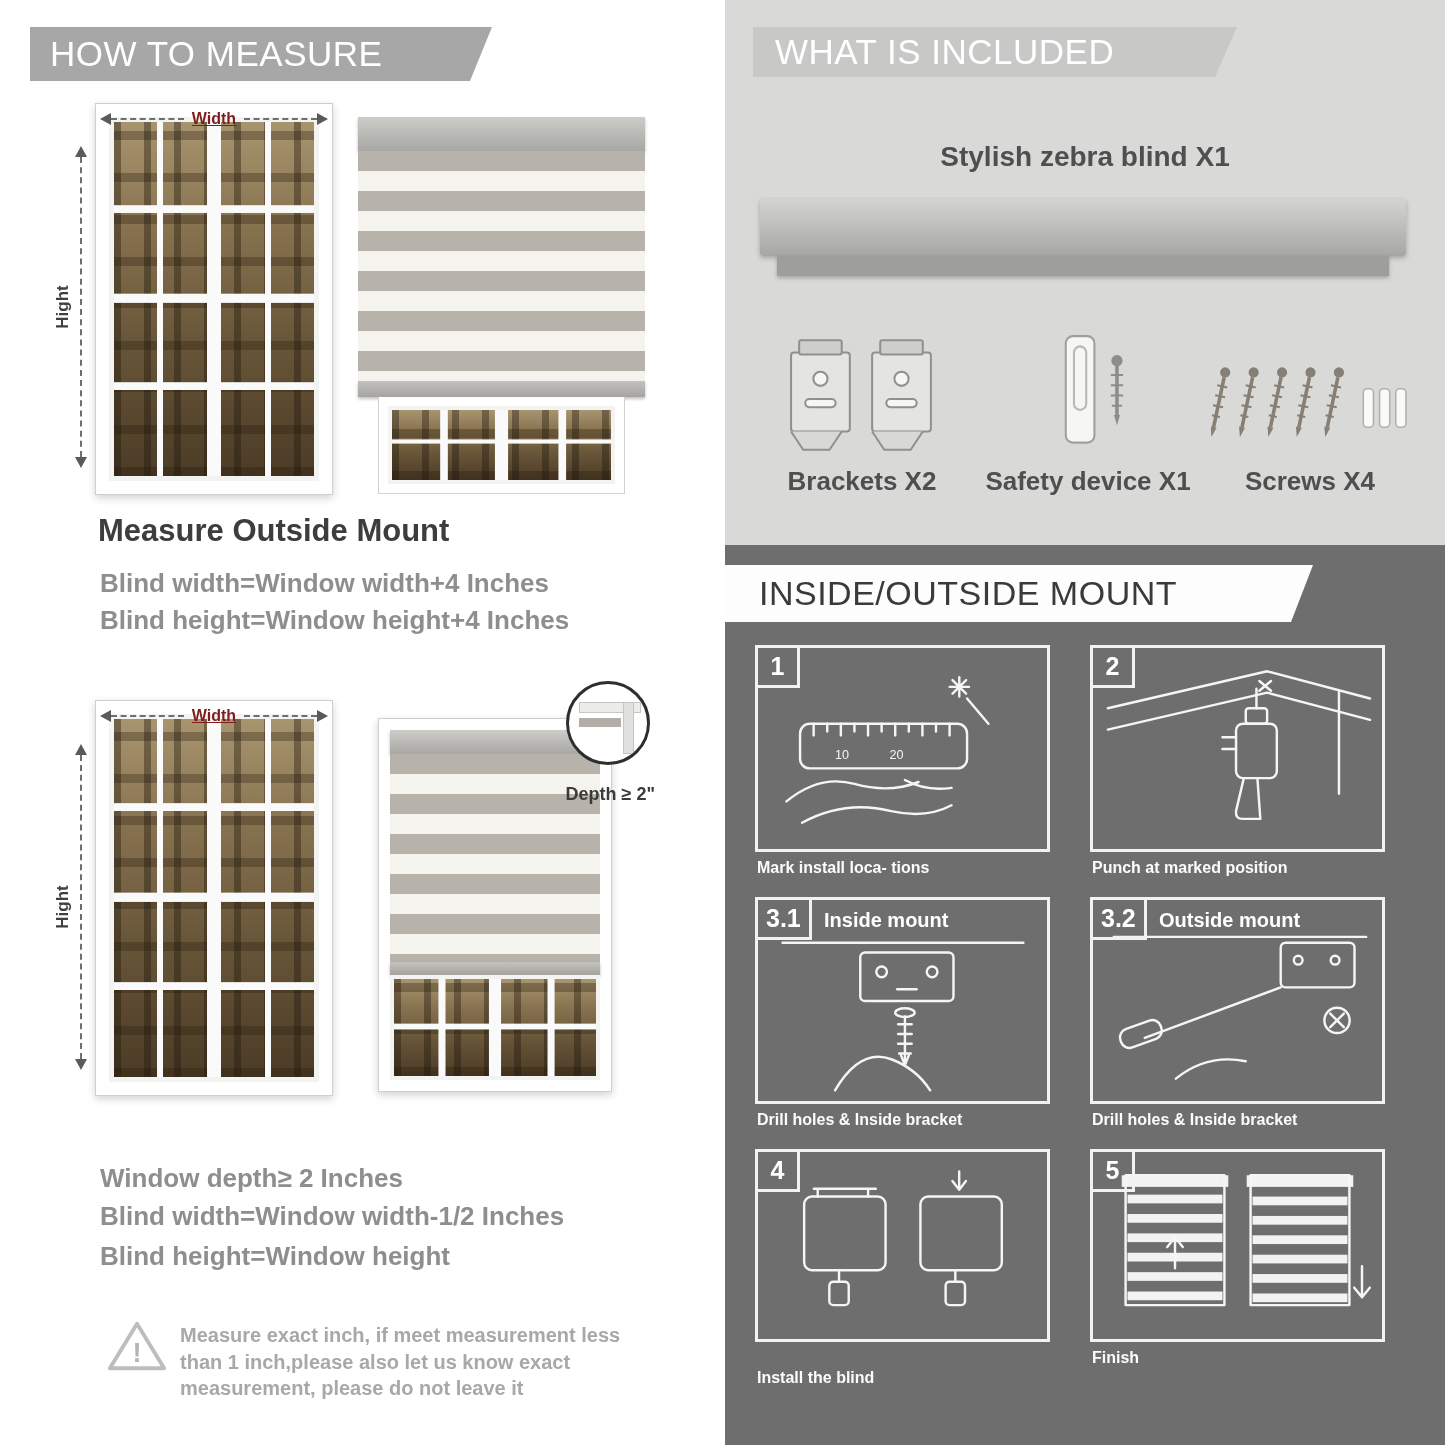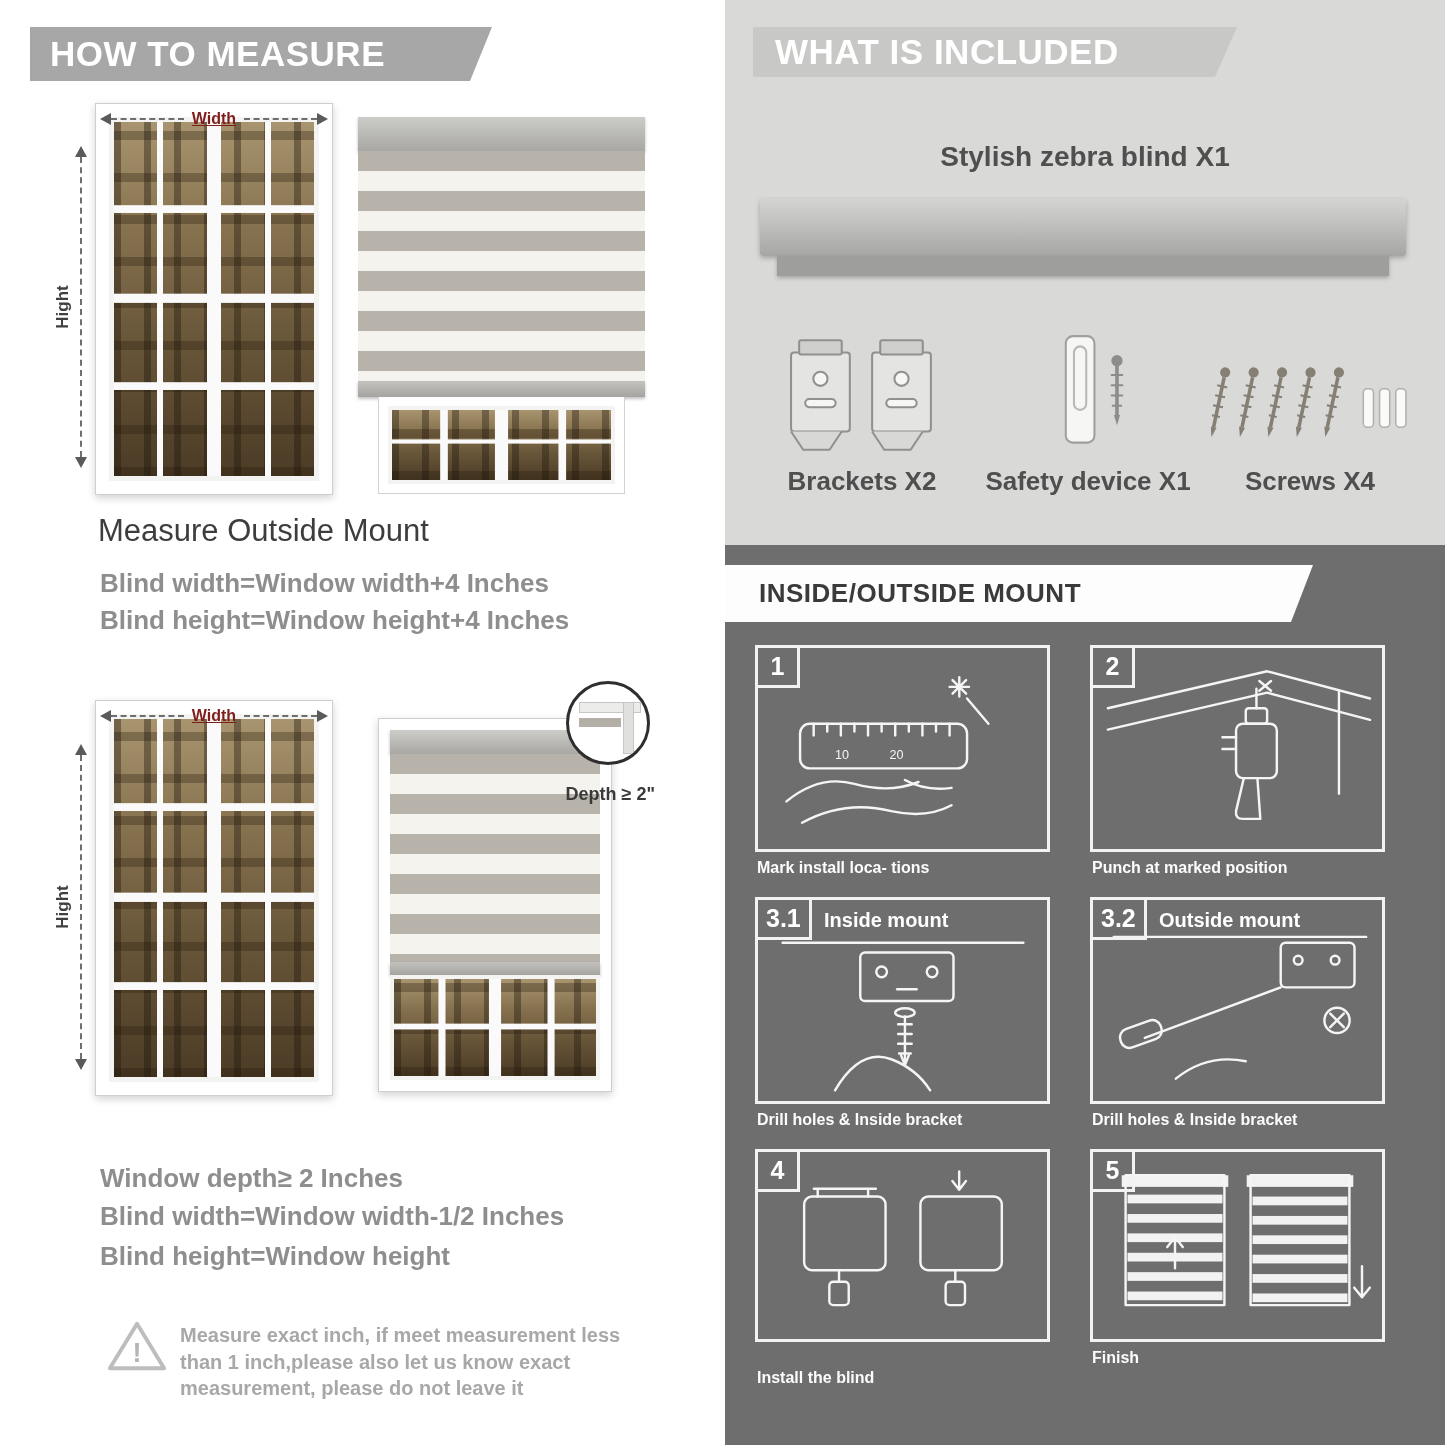--- a/index.html
+++ b/index.html
@@ -4,25 +4,25 @@
 <style>
   * { margin:0; padding:0; box-sizing:border-box; }
   html,body { width:1445px; height:1445px; }
   body { position:relative; background:#fff; font-family:"Liberation Sans", sans-serif; overflow:hidden; }
   section { position:absolute; }
   .left  { left:0; top:0; width:725px; height:1445px; background:#fff; }
   .inc   { left:725px; top:0; width:720px; height:545px; background:#d9d9d8; }
   .mnt   { left:725px; top:545px; width:720px; height:900px; background:#6e6e6e; }
 
   
-  .bar { position:absolute; display:flex; align-items:center; font-weight:bold; letter-spacing:.5px;
+  .bar { position:absolute; display:flex; align-items:center; font-weight:normal; letter-spacing:.5px;
          clip-path:polygon(0 0,100% 0,calc(100% - 22px) 100%,0 100%); white-space:nowrap; }
   .bar-gray  { left:30px; top:27px; width:462px; height:54px; background:#a7a7a7; color:#fff; font-size:35px; padding-left:20px; }
   .bar-light { left:28px; top:27px; width:484px; height:50px; background:#c8c8c7; color:#fff; font-size:35px; padding-left:22px; }
-  .bar-white { left:0; top:20px; width:588px; height:57px; background:#fdfdfd; color:#3a3a3a; font-size:26px; padding-left:34px; }
+  .bar-white { left:0; top:20px; width:588px; height:57px; background:#fdfdfd; color:#3a3a3a; font-size:34px; padding-left:34px; }
 
   
   .winframe { position:absolute; background:#fff; border:1px solid #cfcfcf; box-shadow:0 3px 8px rgba(0,0,0,.18); padding:13px; }
   .win1 { left:95px; top:103px; width:238px; height:392px; }
   .win2 { left:95px; top:700px; width:238px; height:396px; }
   .glass { position:relative; width:100%; height:100%; border:5px solid #f3f3f2; overflow:hidden; }
   .photo {
     background:
       repeating-linear-gradient(90deg, rgba(28,20,10,.38) 0 7px, rgba(0,0,0,0) 7px 30px),
       repeating-linear-gradient(0deg, rgba(40,28,14,.32) 0 9px, rgba(0,0,0,0) 9px 42px),
@@ -66,21 +66,21 @@
 
   
   .depth-circle { position:absolute; left:566px; top:681px; width:84px; height:84px; border-radius:50%;
                   border:3px solid #2e2e2e; background:#fff; z-index:5; overflow:hidden; }
   .dc-top   { position:absolute; left:10px; top:18px; width:62px; height:11px; background:#ececea; border:1px solid #c6c6c4; }
   .dc-right { position:absolute; right:13px; top:18px; width:11px; height:52px; background:#e0e0de; border:1px solid #c6c6c4; }
   .dc-blind { position:absolute; left:10px; top:34px; width:42px; height:9px; background:#b3afa7; }
   .depth-lab { position:absolute; left:530px; top:784px; width:125px; text-align:right; font-size:18px; font-weight:bold; color:#3a3a3a; }
 
   
-  .mtitle { position:absolute; font-size:31px; font-weight:normal; color:#3d3d3d; }
+  .mtitle { position:absolute; font-size:31px; font-weight:bold; color:#3d3d3d; }
   .ti1 { left:98px; top:513px; }
   .ti2 { left:98px; top:1112px; }
   .formula { position:absolute; font-size:26px; font-weight:bold; color:#8e8e8e; }
   .fo1 { left:100px; top:568px; }
   .fo2 { left:100px; top:605px; }
   .fi1 { left:100px; top:1163px; }
   .fi2 { left:100px; top:1201px; }
   .fi3 { left:100px; top:1241px; }
   .warn-tri { position:absolute; left:106px; top:1316px; width:62px; height:60px; }
   .note { position:absolute; left:180px; top:1322px; width:448px; font-size:20px; font-weight:bold; color:#a8a8a8; line-height:1.33; }

